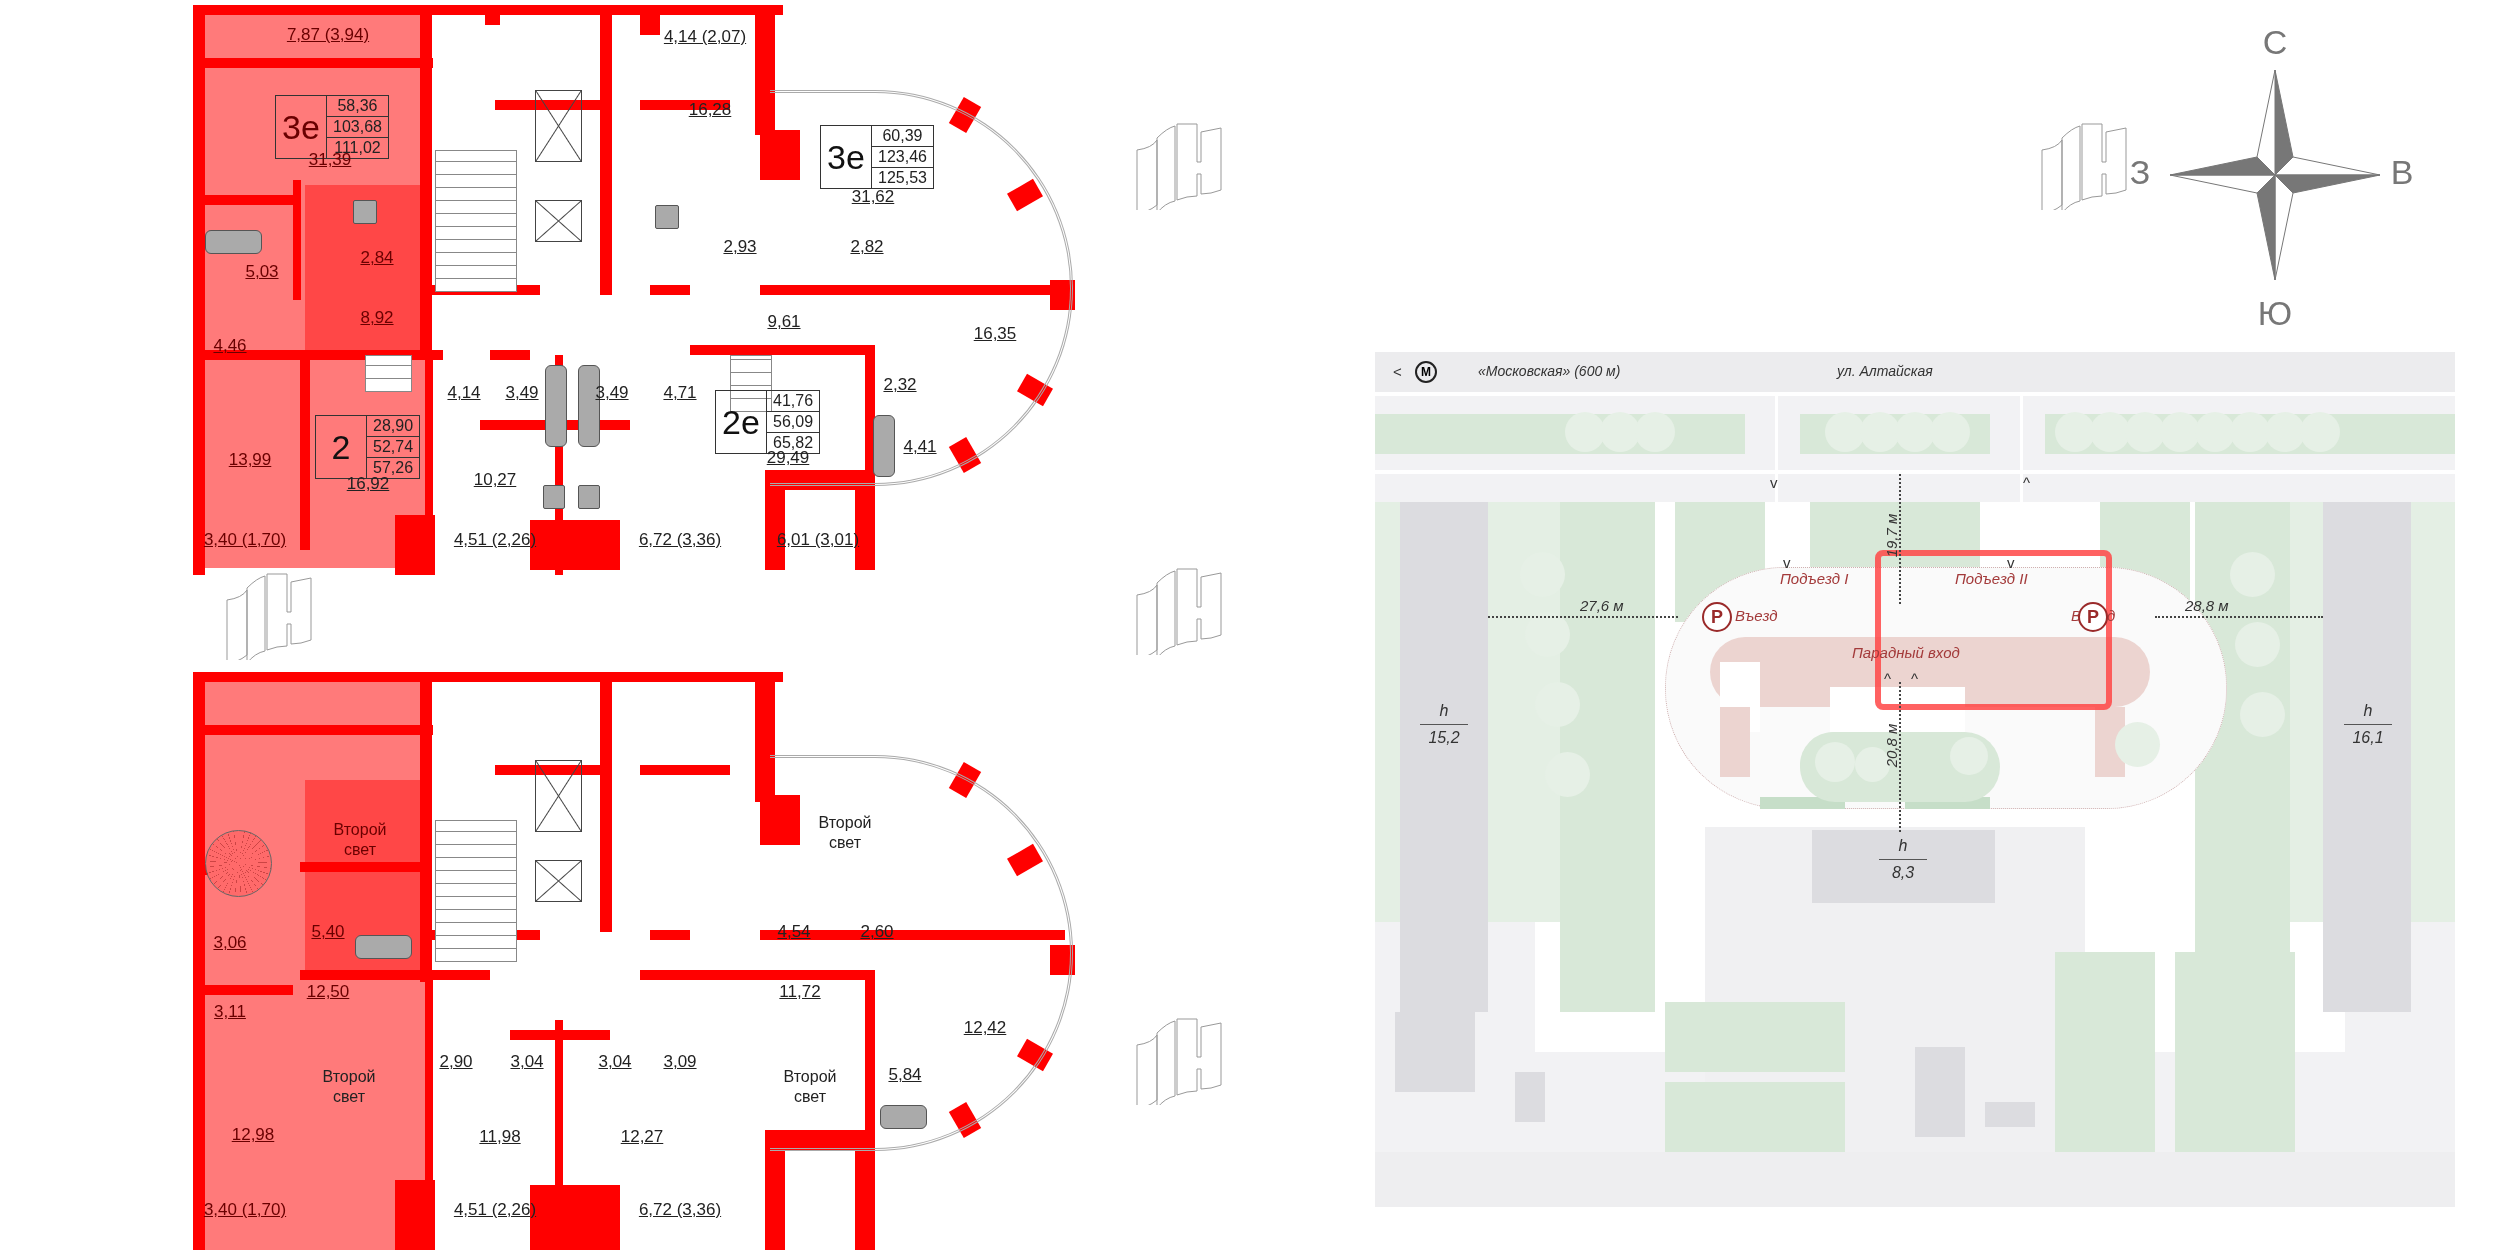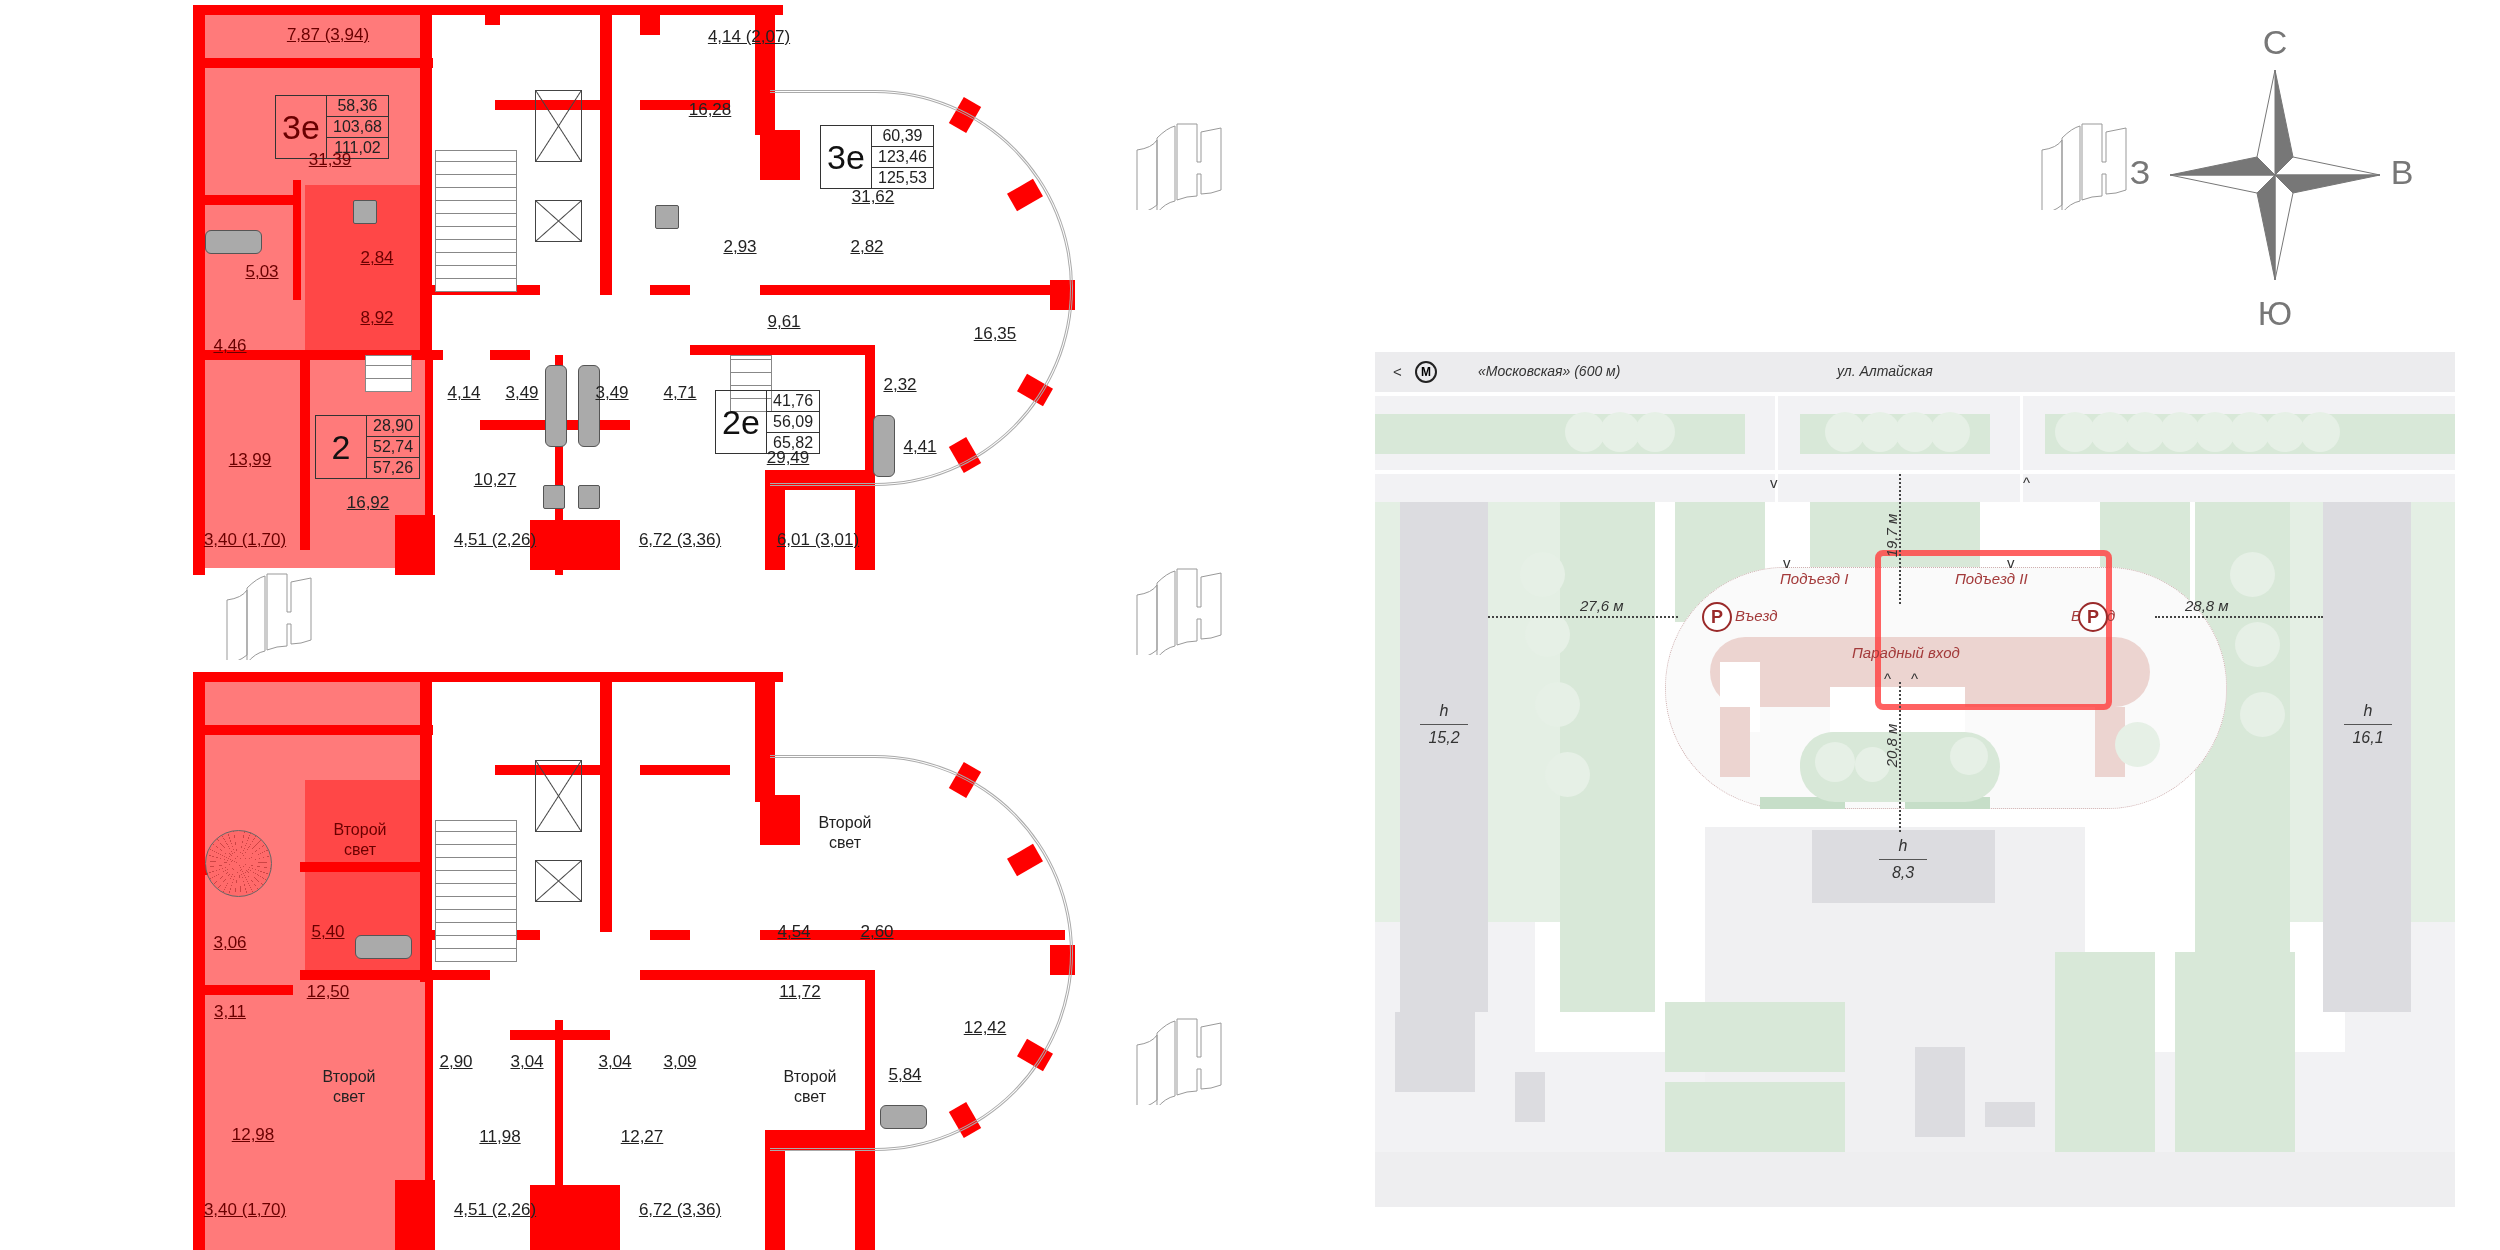--- a/index.html
+++ b/index.html
@@ -137,35 +137,35 @@
   </div>
 
   <span class="room-label dark" style="left:328px;top:35px;">7,87 (3,94)</span>
   <span class="room-label dark" style="left:330px;top:160px;">31,39</span>
   <span class="room-label dark" style="left:377px;top:258px;">2,84</span>
   <span class="room-label dark" style="left:262px;top:272px;">5,03</span>
   <span class="room-label dark" style="left:377px;top:318px;">8,92</span>
   <span class="room-label dark" style="left:230px;top:346px;">4,46</span>
   <span class="room-label dark" style="left:250px;top:460px;">13,99</span>
   <span class="room-label dark" style="left:245px;top:540px;">3,40 (1,70)</span>
-  <span class="room-label" style="left:705px;top:37px;margin-left:44px;">4,14 (2,07)</span>
+  <span class="room-label" style="left:705px;top:37px;">4,14 (2,07)</span>
   <span class="room-label" style="left:710px;top:110px;">16,28</span>
   <span class="room-label" style="left:873px;top:197px;">31,62</span>
   <span class="room-label" style="left:740px;top:247px;">2,93</span>
   <span class="room-label" style="left:867px;top:247px;">2,82</span>
   <span class="room-label" style="left:784px;top:322px;">9,61</span>
   <span class="room-label" style="left:995px;top:334px;">16,35</span>
   <span class="room-label" style="left:464px;top:393px;">4,14</span>
   <span class="room-label" style="left:522px;top:393px;">3,49</span>
   <span class="room-label" style="left:612px;top:393px;">3,49</span>
   <span class="room-label" style="left:680px;top:393px;">4,71</span>
   <span class="room-label" style="left:900px;top:385px;">2,32</span>
   <span class="room-label" style="left:920px;top:447px;">4,41</span>
   <span class="room-label" style="left:788px;top:458px;">29,49</span>
-  <span class="room-label" style="left:368px;top:484px;margin-top:19px;">16,92</span>
+  <span class="room-label" style="left:368px;top:484px;">16,92</span>
   <span class="room-label" style="left:495px;top:480px;">10,27</span>
   <span class="room-label" style="left:495px;top:540px;">4,51 (2,26)</span>
   <span class="room-label" style="left:680px;top:540px;">6,72 (3,36)</span>
   <span class="room-label" style="left:818px;top:540px;">6,01 (3,01)</span>
 </div>
 
 <div class="plan" style="left:0;top:650px;width:1100px;height:600px;">
   <div class="apt-fill" style="left:195px;top:25px;width:230px;height:575px;"></div>
   <div class="apt-fill" style="left:305px;top:130px;width:120px;height:195px;"></div>
 

